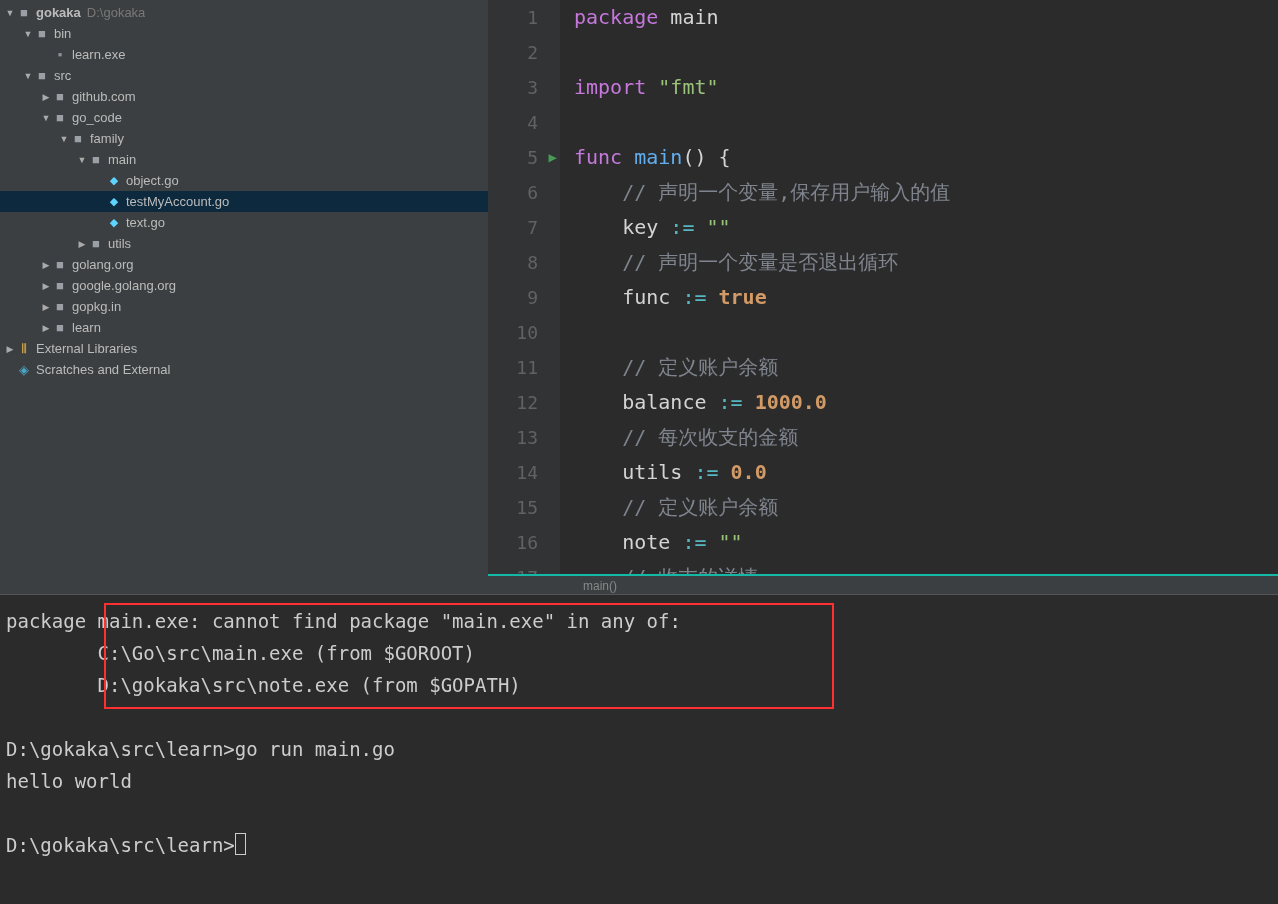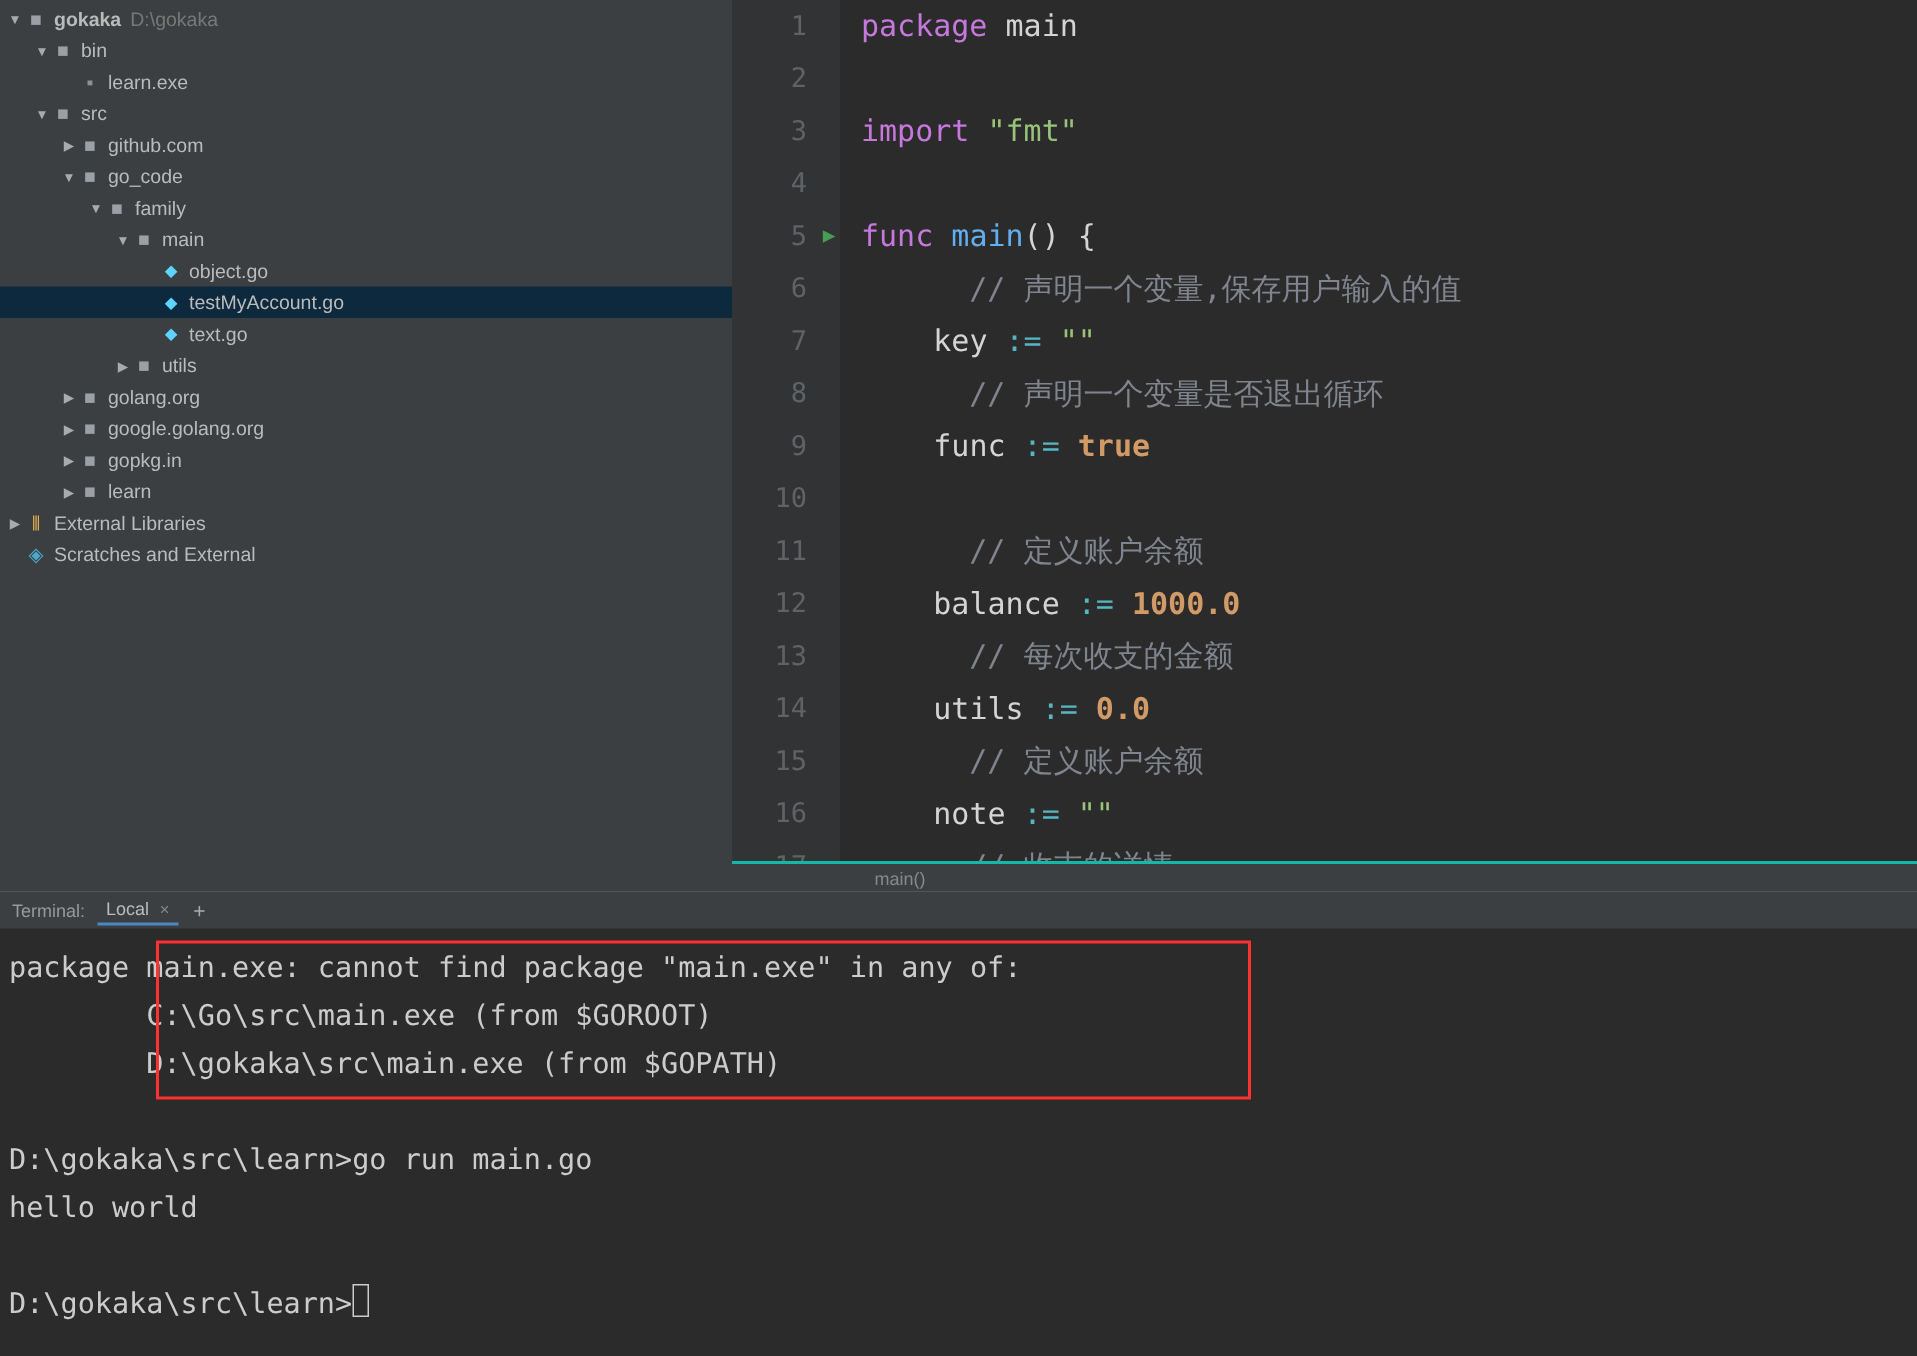--- a/index.html
+++ b/index.html
@@ -91,21 +91,21 @@
   font-family: "Consolas", monospace;
   font-size: 20px;
   line-height: 35px;
   padding-left: 14px;
   white-space: pre;
   color: #a9b7c6;
 }
 .k-pink { color: #c678dd; }
 .k-white { color: #d4d4d4; }
 .k-str { color: #98c379; }
-.k-cmt { color: #7f848e; margin-left: 24px; }
+.k-cmt { color: #7f848e; }
 .k-num { color: #d19a66; font-weight: bold; }
 .k-op { color: #56b6c2; }
 .k-blue { color: #61afef; }
 .breadcrumb {
   height: 20px;
   background: #3c3f41;
   font-size: 12px;
   color: #888;
   padding-left: 95px;
   line-height: 20px;
@@ -297,28 +297,23 @@
     <span class="k-white">utils</span> <span class="k-op">:=</span> <span class="k-num">0.0</span>
     <span class="k-cmt">// 定义账户余额</span>
     <span class="k-white">note</span> <span class="k-op">:=</span> <span class="k-str">""</span>
     <span class="k-cmt">// 收支的详情</span></div>
     </div>
     <div class="breadcrumb">main()</div>
   </div>
 </div>
 
 <div class="terminal-wrap">
-  <div class="term-tabs">
-    <span class="term-tab-label">Terminal:</span>
-    <span class="term-tab-active"><span>Local</span><span class="term-close"> ×</span></span>
-    <span class="term-plus">+</span>
-  </div>
   <div class="terminal"><span>package </span><span>main.exe: cannot find package "main.exe" in any of:</span>
 <span>        C:\Go\src\main.exe (from $GOROOT)</span>
-<span>        D:\gokaka\src\main.exe (from $GOPATH)</span>
+<span>        D:\gokaka\src\note.exe (from $GOPATH)</span>
 <span></span>
 <span>D:\gokaka\src\learn&gt;go run main.go</span>
 <span>hello world</span>
 <span></span>
 <span>D:\gokaka\src\learn&gt;</span><span class="cursor-box"></span>
     <div class="err-box"></div>
   </div>
 </div>
 
 </body></html>

